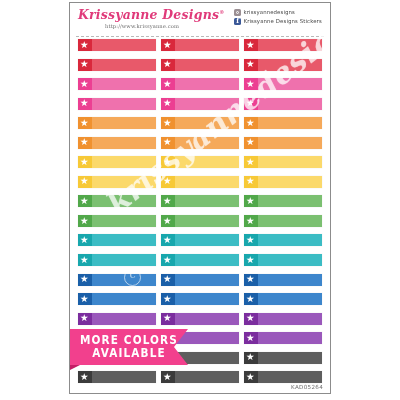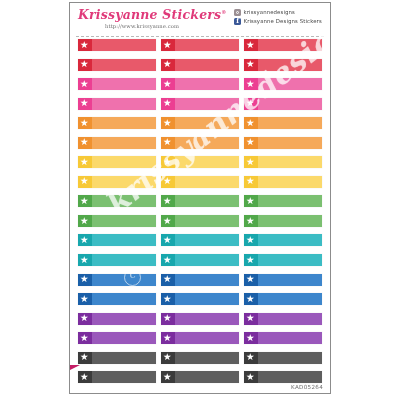--- a/index.html
+++ b/index.html
@@ -156,21 +156,21 @@
 </head>
 <body>
 
 <div id="stage">
 
   <div id="sheet" style="border-color: rgb(140, 140, 140);">
 
     <div id="header">
 
       <div id="brand">
-        <div id="brand-name"><span>Krissyanne Stickers</span><span id="brand-reg">®</span></div>
+        <div id="brand-name"><span>Krissyanne Designs</span><span id="brand-reg">®</span></div>
         <div id="brand-url">http://www.krissyanne.com</div>
       </div>
 
       <div id="social">
         <div class="soc-row">
           <span class="soc-ico ig"></span>
           <span class="soc-txt">krissyannedesigns</span>
         </div>
         <div class="soc-row">
           <span class="soc-ico fb"></span>
@@ -543,17 +543,21 @@
           </div>
         </div>
       </div>
 
     <div id="wm">
       <div id="wm-text">krissyannedesigns</div>
       <div id="wm-c"></div>
     </div>
 
     <div id="banner-tail" style="background: rgb(196, 29, 102);"></div>
+    <div id="banner" style="background: rgb(242, 64, 141);">
+      <div class="bl">MORE COLORS</div>
+      <div class="bl">AVAILABLE</div>
+    </div>
 
     <div id="code">KAD05264</div>
 
   </div>
 </div>
 
 </body></html>

